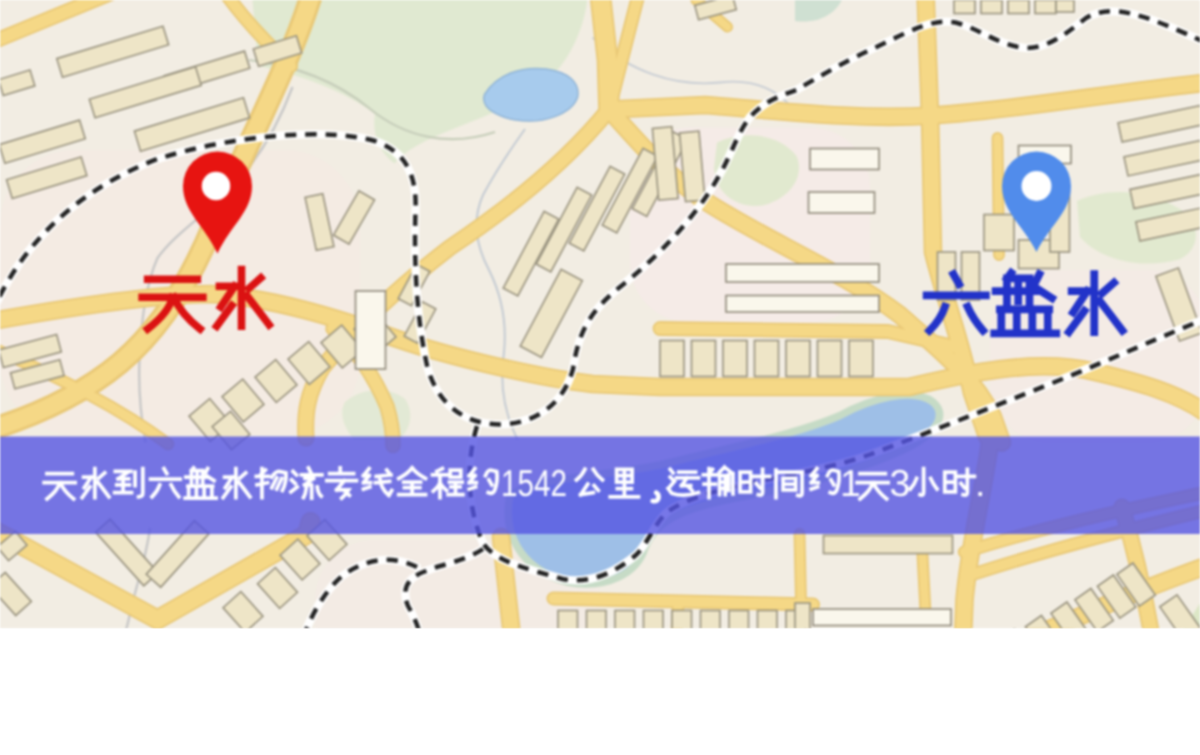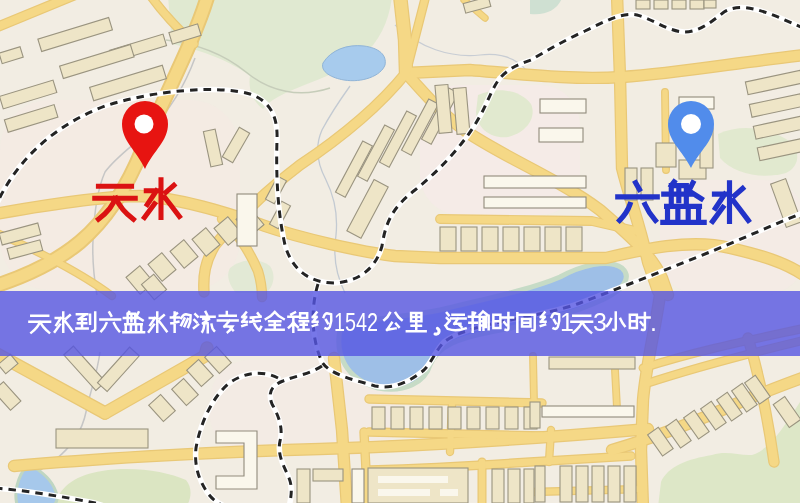--- a/index.html
+++ b/index.html
@@ -1,14 +1,14 @@
 <!DOCTYPE html>
 <html><head><meta charset="utf-8"><style>
 html,body{margin:0;padding:0}
-.wrap{position:relative;width:800px;height:503px;overflow:hidden;font-family:"Liberation Sans",sans-serif;filter:blur(0.55px) saturate(0.97)}
+.wrap{position:relative;width:800px;height:419px;overflow:hidden;font-family:"Liberation Sans",sans-serif;filter:blur(0.55px) saturate(0.97)}
 </style></head><body>
 <div class="wrap">
 <svg width="800" height="503" viewBox="0 0 800 503">
 <defs>
 
 <g id="gtian" fill="none" stroke-linecap="square">
           <path d="M14,20 H86 M6,46 H94 M50,46 Q45,68 14,92 M52,46 Q62,70 90,92"></path>
         </g>
 <g id="gshui" fill="none" stroke-linecap="square">
           <path d="M50,6 V88 M18,30 H40 M40,30 L20,60 M36,58 L14,88 M78,18 L61,33 M58,44 Q72,62 90,86"></path>

